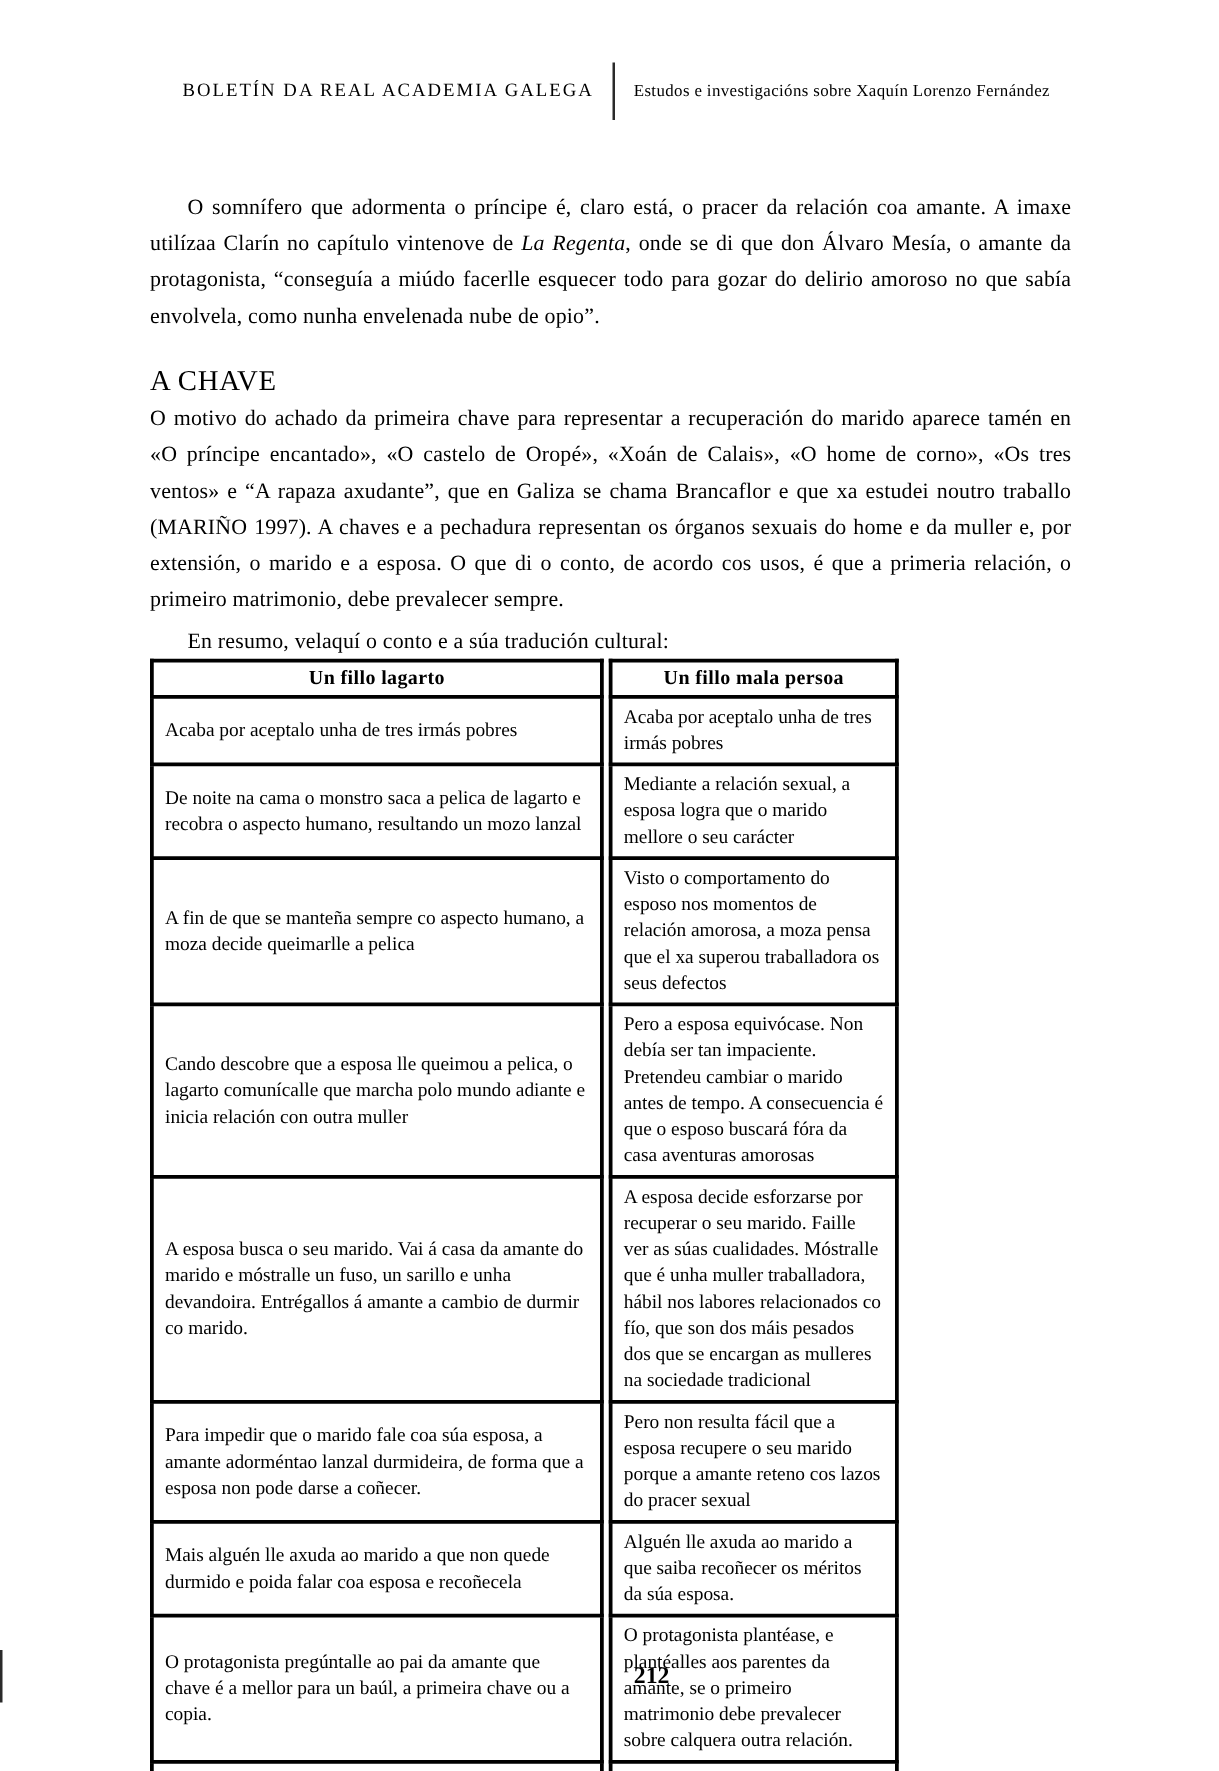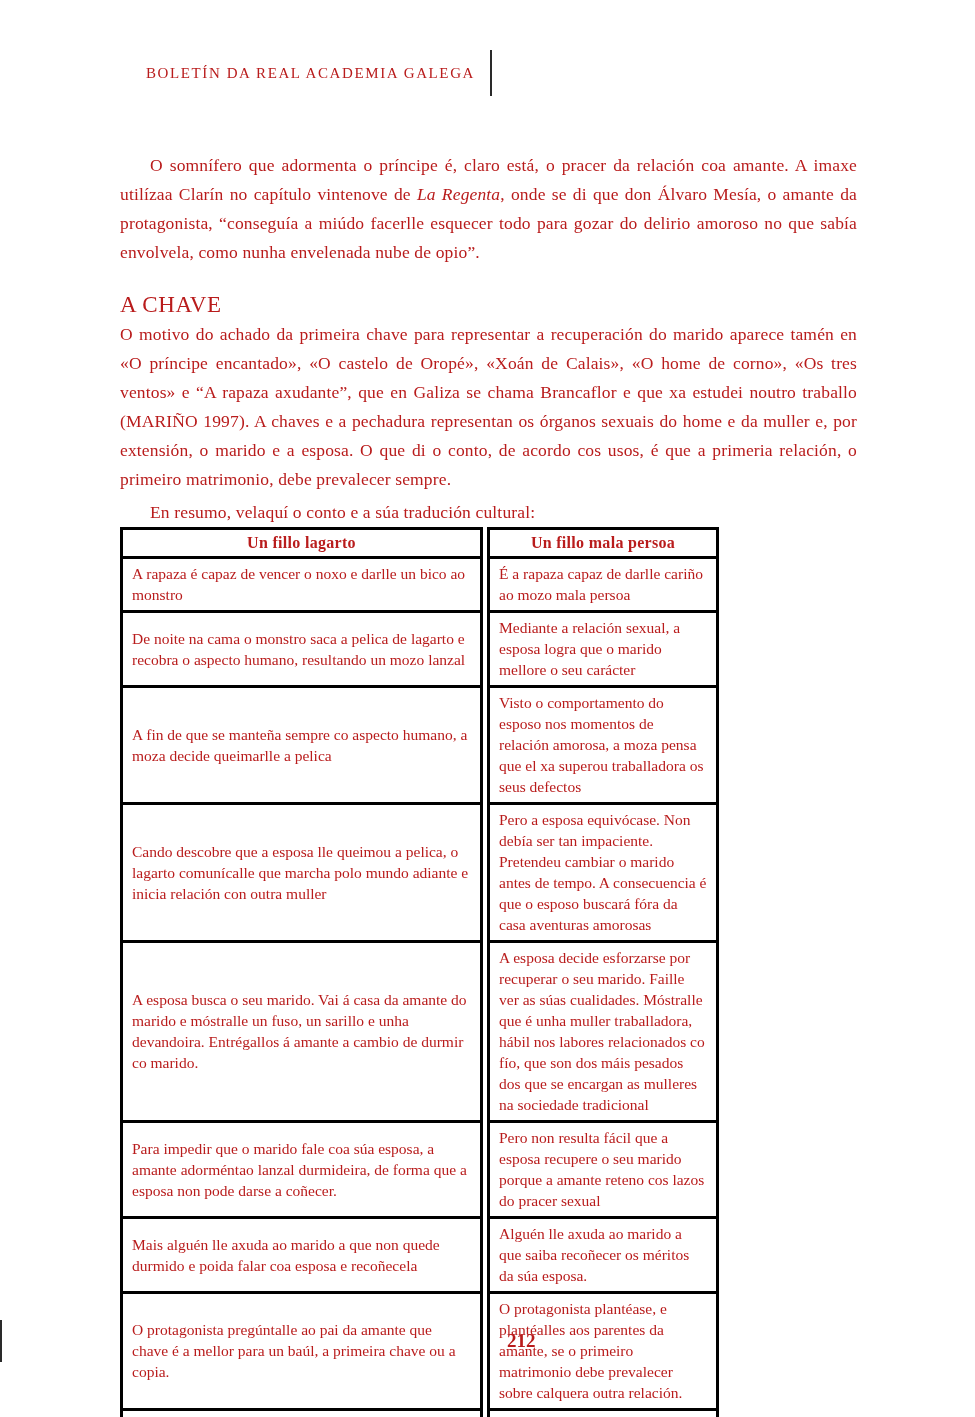--- a/index.html
+++ b/index.html
@@ -2,21 +2,21 @@
 <html lang="gl"><head>
 <meta charset="utf-8">
 <style>
   html, body { margin: 0; padding: 0; background: #ffffff; }
   .page {
     position: relative;
     width: 975px;
     height: 1417px;
     background: #ffffff;
     font-family: "Liberation Serif", serif;
-    color: #b91c1c;
+    color: #000000;
     overflow: hidden;
   }
 
   
   .running-header {
     position: absolute;
     top: 50px;
     left: 0;
     width: 975px;
     display: grid;
@@ -124,20 +124,21 @@
   }
 </style>
 </head>
 <body>
 
 <div class="page">
 
   <div class="running-header">
     <div class="rh-left">BOLETÍN DA REAL ACADEMIA GALEGA</div>
     <div class="rh-divider"></div>
+    <div class="rh-right">Estudos e investigacións sobre Xaquín Lorenzo Fernández</div>
   </div>
 
   <div class="main">
 
     <p class="body-par first-indent"><span>O somnífero que adormenta o príncipe é, claro está, o pracer da relación coa amante. A imaxe utilízaa Clarín no capítulo vintenove de </span><span class="em">La Regenta</span><span>, onde se di que don Álvaro Mesía, o amante da protagonista, “conseguía a miúdo facerlle esquecer todo para gozar do delirio amoroso no que sabía envolvela, como nunha envelenada nube de opio”.</span></p>
 
     <h2 class="section-heading">A CHAVE</h2>
 
     <p class="body-par">O motivo do achado da primeira chave para representar a recuperación do marido aparece tamén en «O príncipe encantado», «O castelo de Oropé», «Xoán de Calais», «O home de corno», «Os tres ventos» e “A rapaza axudante”, que en Galiza se chama Brancaflor e que xa estudei noutro traballo (MARIÑO 1997). A chaves e a pechadura representan os órganos sexuais do home e da muller e, por extensión, o marido e a esposa. O que di o conto, de acordo cos usos, é que a primeria relación, o primeiro matrimonio, debe prevalecer sempre.</p>
 
@@ -149,23 +150,23 @@
         <col style="width:7px">
         <col>
       </colgroup>
       <tbody>
           <tr>
         <th>Un fillo lagarto</th>
         <td class="spacer"></td>
         <th>Un fillo mala persoa</th>
       </tr>
       <tr>
-        <td class="cell">A rapaza é capaz de vencer o noxo e darlle un bico ao monstro</td>
-        <td class="spacer"></td>
-        <td class="cell">É a rapaza capaz de darlle cariño ao mozo mala persoa</td>
+        <td class="cell">Acaba por aceptalo unha de tres irmás pobres</td>
+        <td class="spacer"></td>
+        <td class="cell">Acaba por aceptalo unha de tres irmás pobres</td>
       </tr>
       <tr>
         <td class="cell">De noite na cama o monstro saca a pelica de lagarto e recobra o aspecto humano, resultando un mozo lanzal</td>
         <td class="spacer"></td>
         <td class="cell">Mediante a relación sexual, a esposa logra que o marido mellore o seu carácter</td>
       </tr>
       <tr>
         <td class="cell">A fin de que se manteña sempre co aspecto humano, a moza decide queimarlle a pelica</td>
         <td class="spacer"></td>
         <td class="cell">Visto o comportamento do esposo nos momentos de relación amorosa, a moza pensa que el xa superou traballadora os seus defectos</td>

